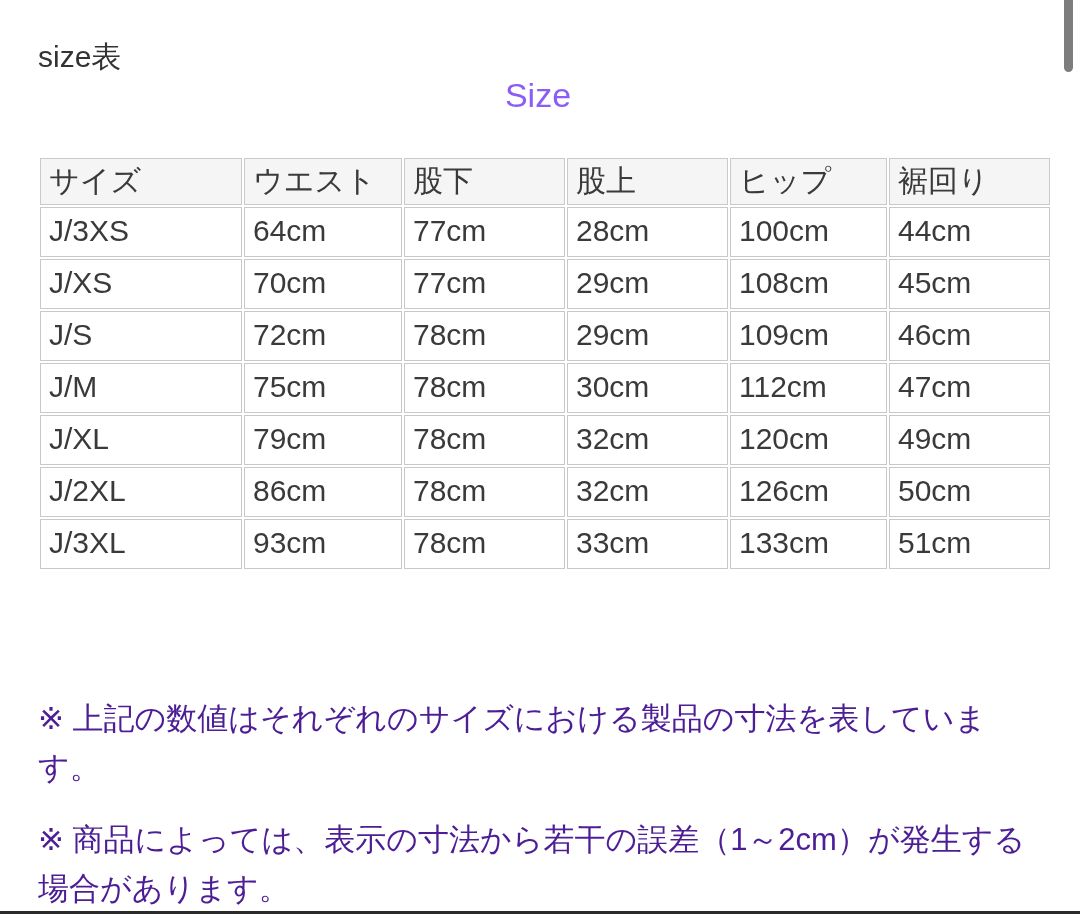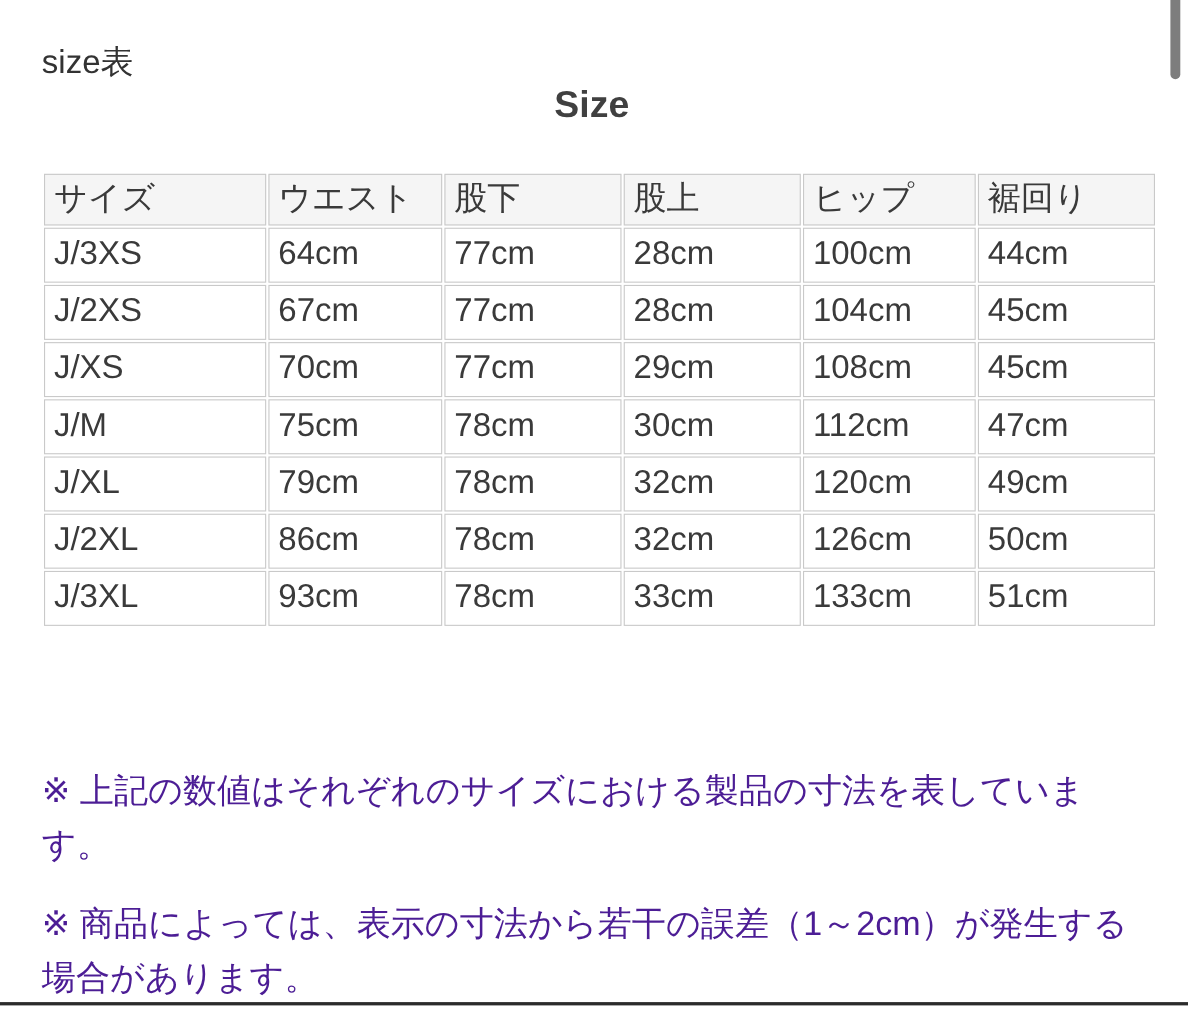--- a/index.html
+++ b/index.html
@@ -21,22 +21,22 @@
   }
 
   .page-title {
     position: absolute;
     left: 0;
     top: 76px;
     width: 1076px;
     text-align: center;
     font-size: 34px;
     line-height: 38px;
-    font-weight: bold;
-    color: #404040;
+    font-weight: normal;
+    color: #8b5cf6;
   }
 
   table.size-table {
     position: absolute;
     left: 38px;
     top: 156px;
     table-layout: fixed;
     width: 1014px;
     border-collapse: separate;
     border-spacing: 2px;
@@ -120,34 +120,34 @@
   <tbody>
     <tr>
       <td>J/3XS</td>
       <td>64cm</td>
       <td>77cm</td>
       <td>28cm</td>
       <td>100cm</td>
       <td>44cm</td>
     </tr>
     <tr>
-      <td>J/2XS</td>
-      <td>67cm</td>
-      <td>77cm</td>
-      <td>28cm</td>
-      <td>104cm</td>
-      <td>45cm</td>
-    </tr>
-    <tr>
       <td>J/XS</td>
       <td>70cm</td>
       <td>77cm</td>
       <td>29cm</td>
       <td>108cm</td>
       <td>45cm</td>
+    </tr>
+    <tr>
+      <td>J/S</td>
+      <td>72cm</td>
+      <td>78cm</td>
+      <td>29cm</td>
+      <td>109cm</td>
+      <td>46cm</td>
     </tr>
     <tr>
       <td>J/M</td>
       <td>75cm</td>
       <td>78cm</td>
       <td>30cm</td>
       <td>112cm</td>
       <td>47cm</td>
     </tr>
     <tr>

